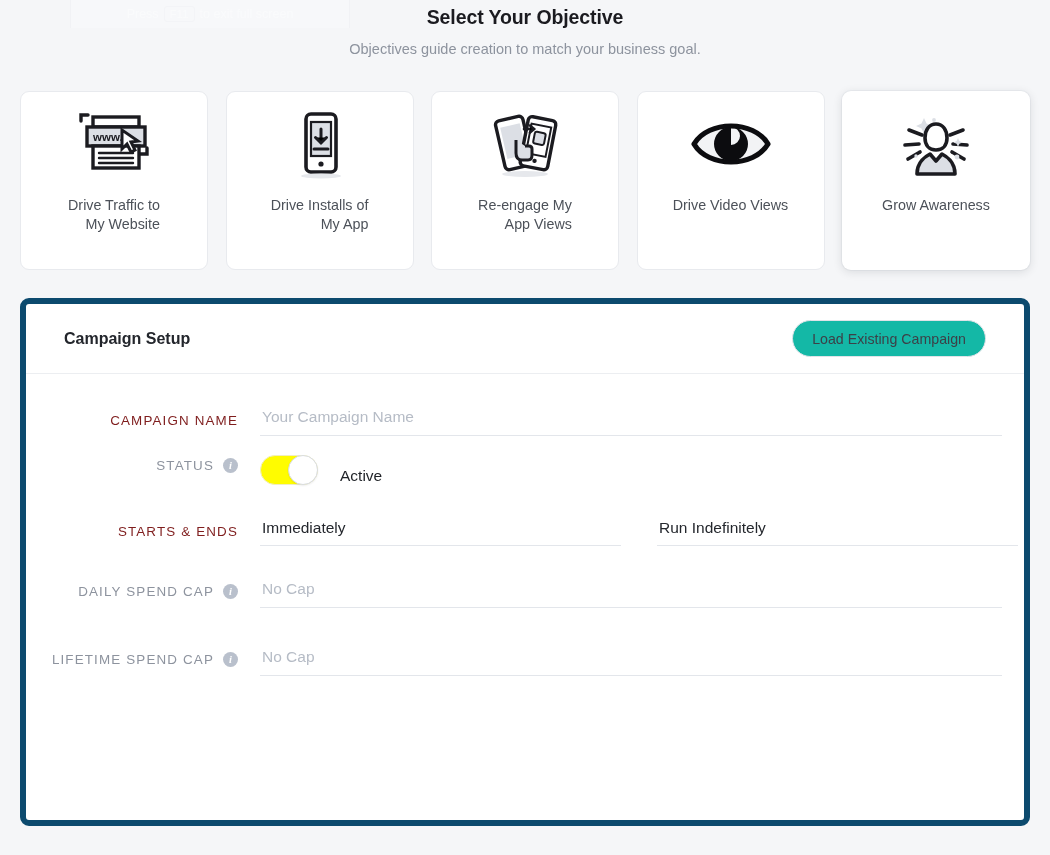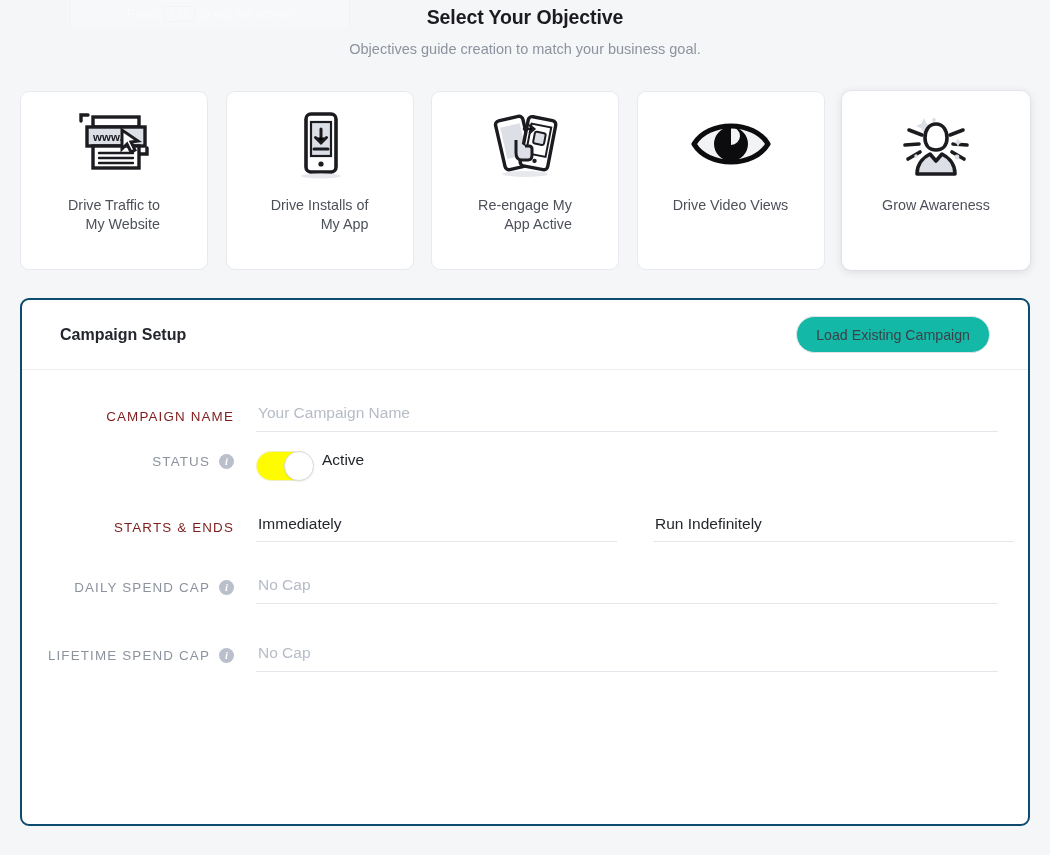--- a/index.html
+++ b/index.html
@@ -83,21 +83,21 @@
     color: #4c5159;
     text-align: right;
     line-height: 1.32;
     padding: 0 8px;
   }
 
   
   .panel {
     margin: 28px 20px 0 20px;
     background: #ffffff;
-    border: 2px solid #0c4a6e;
+    border: 6px solid #0c4a6e;
     border-radius: 9px;
     height: 528px;
   }
   .panel-head {
     height: 70px;
     border-bottom: 1px solid #eceef1;
     display: flex;
     align-items: center;
     justify-content: space-between;
     padding: 0 38px;
@@ -198,21 +198,21 @@
     font-family: "Liberation Sans", sans-serif;
     font-size: 15.5px;
     color: #24272d;
     padding: 0 0 9px 2px;
     -webkit-appearance: none;
     appearance: none;
     cursor: pointer;
   }
 
   
-  .toggle-wrap { display: flex; align-items: flex-start; gap: 8px; padding-top: 1px; }
+  .toggle-wrap { display: flex; align-items: flex-end; gap: 22px; padding-top: 1px; }
   .toggle {
     width: 58px; height: 30px;
     border-radius: 15px;
     background: #fffc00;
     position: relative;
     cursor: pointer;
     border: 1px solid #f0eec0;
   }
   .toggle .knob {
     position: absolute;
@@ -309,21 +309,21 @@
         </g>
         <g stroke="#1b1b20" stroke-width="2.6" stroke-linecap="round">
           <path d="M43 21 H53"></path>
           <path d="M49 17.5 L53 21 L49 24.5"></path>
         </g>
         <path d="M35 32 L35 45 Q35 52 41 52 L47 52 Q51 52 51 47 L51 41 Q51 38 48 38 L44 38" fill="#dcdfe5" stroke="#1b1b20" stroke-width="3" stroke-linejoin="round"></path>
       </svg>
     </div>
     <div class="obj-label">
       <span>Re-engage My</span><br>
-      <span>App Active</span>
+      <span>App Views</span>
     </div>
   </div>
 
   <div class="obj-card">
     <div class="obj-icon">
       <svg width="90" height="72" viewBox="0 0 90 72">
         <path d="M8 36 C22 12 68 12 82 36 C68 60 22 60 8 36 Z" fill="#f2f3f5" stroke="#0c0c0f" stroke-width="5.2" stroke-linejoin="round"></path>
         <path d="M45 19 A17 17 0 1 0 45 53 A17 17 0 0 0 45 19 Z M45 19 A9 9 0 0 1 45 37 Z" fill="#0c0c0f"></path>
       </svg>
     </div>

